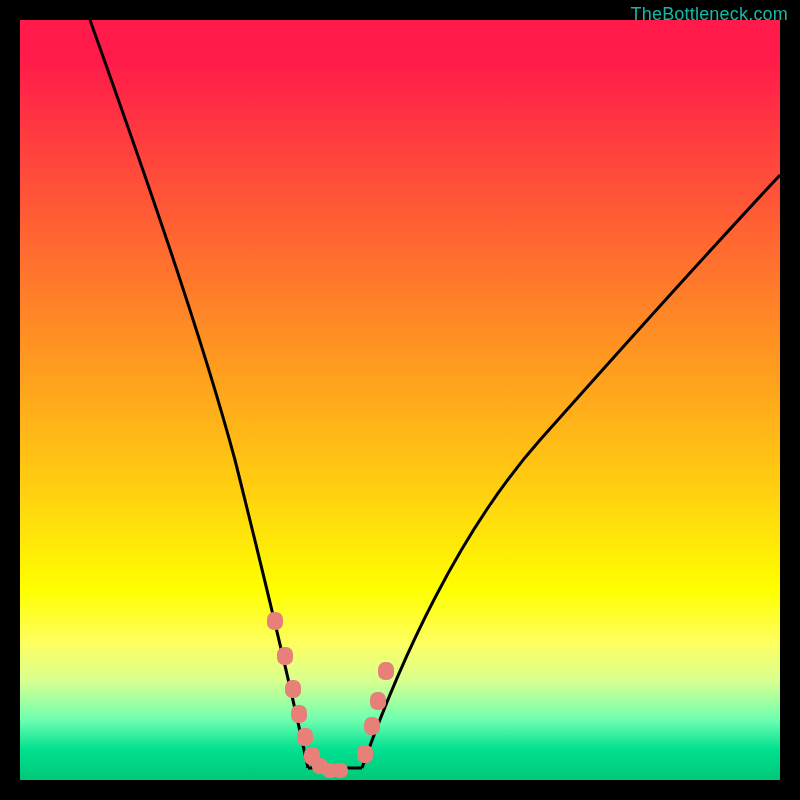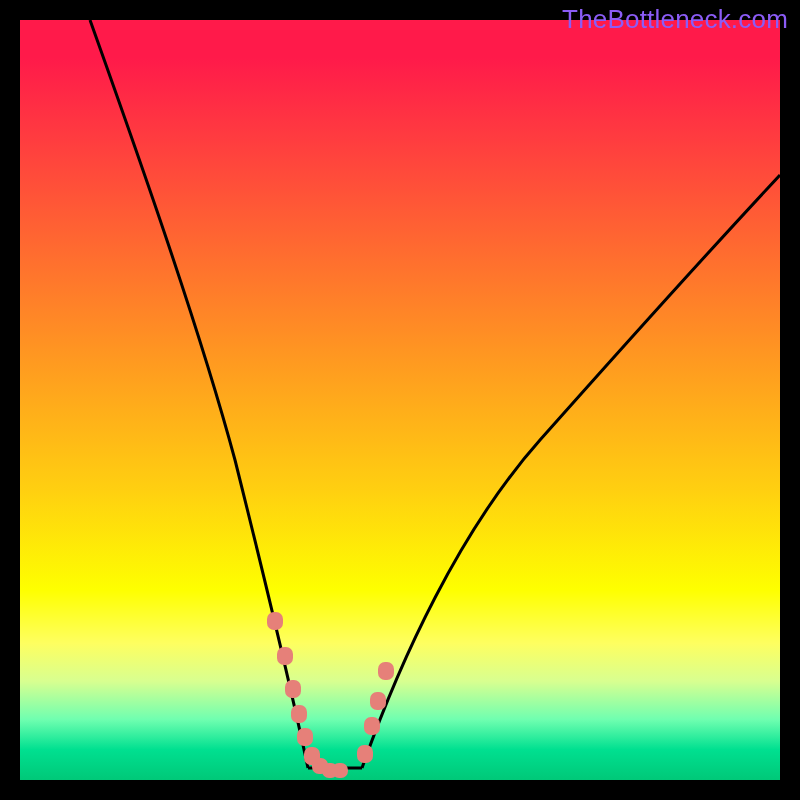--- a/index.html
+++ b/index.html
@@ -30,22 +30,22 @@
       #70ffb0 92%,
       #00e090 96%,
       #00c878 100%
     );
   }
   .watermark {
     position: absolute;
     top: 4px;
     right: 12px;
     font-family: Arial, Helvetica, sans-serif;
-    font-size: 26px;
-    color: #8b5cf6;
+    font-size: 18px;
+    color: #14b8a6;
     letter-spacing: 0.2px;
     z-index: 5;
   }
   svg.curves {
     position: absolute;
     left: 0;
     top: 0;
     width: 760px;
     height: 760px;
     z-index: 3;

